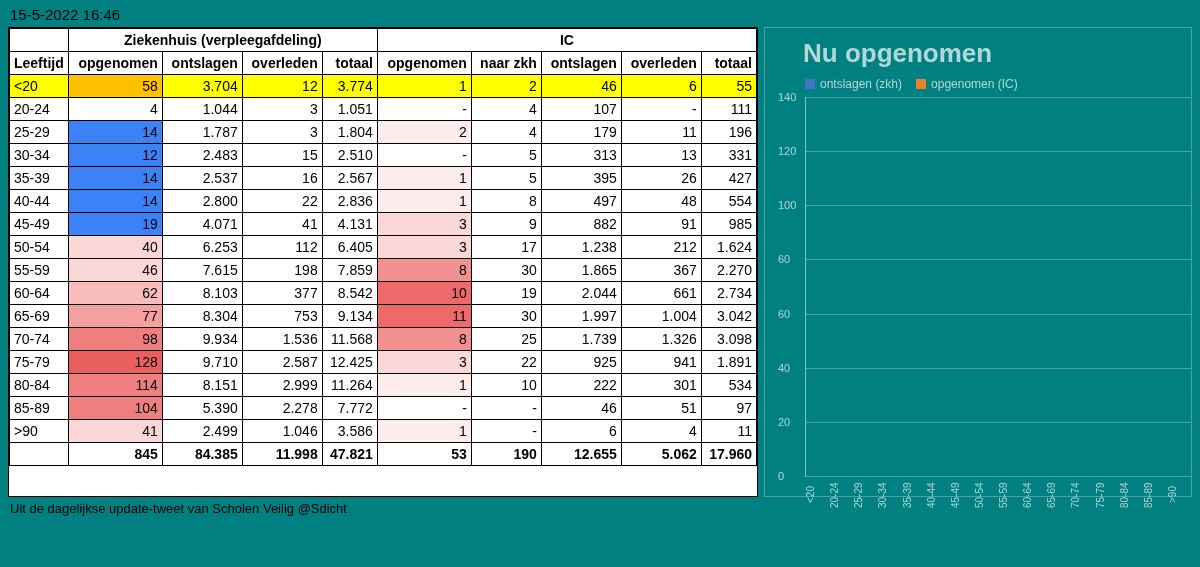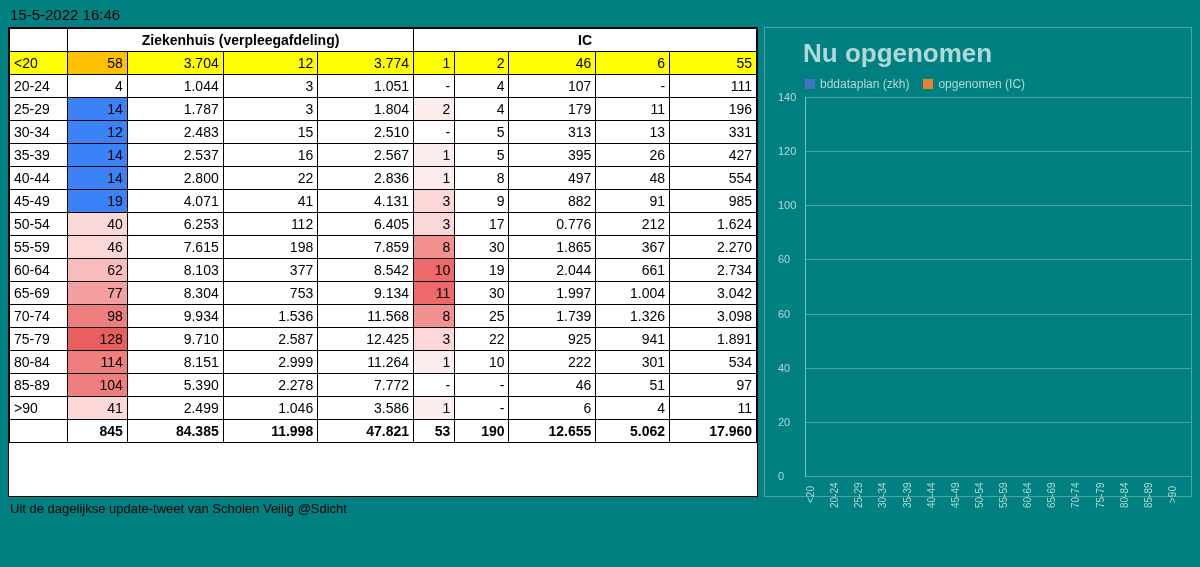--- a/index.html
+++ b/index.html
@@ -157,20 +157,32 @@
 
 <div class="main">
   <div class="table-wrap">
     <table>
       <thead>
         <tr class="group-header">
           <th class="col-age"></th>
           <th colspan="4">Ziekenhuis (verpleegafdeling)</th>
           <th colspan="5">IC</th>
         </tr>
+        <tr>
+          <th class="col-age">Leeftijd</th>
+          <th>opgenomen</th>
+          <th>ontslagen</th>
+          <th>overleden</th>
+          <th>totaal</th>
+          <th>opgenomen</th>
+          <th>naar zkh</th>
+          <th>ontslagen</th>
+          <th>overleden</th>
+          <th>totaal</th>
+        </tr>
       </thead>
       <tbody id="tbody">
           <tr class="highlight">
             <td class="age">&lt;20</td>
             <td class="opgenomen-zkh h0">58</td>
             <td>3.704</td>
             <td>12</td>
             <td>3.774</td>
             <td class="opgenomen-ic ic0">1</td>
             <td>2</td>
@@ -251,21 +263,21 @@
             <td>985</td>
           </tr>
           <tr>
             <td class="age">50-54</td>
             <td class="opgenomen-zkh h2">40</td>
             <td>6.253</td>
             <td>112</td>
             <td>6.405</td>
             <td class="opgenomen-ic ic2">3</td>
             <td>17</td>
-            <td>0.776</td>
+            <td>1.238</td>
             <td>212</td>
             <td>1.624</td>
           </tr>
           <tr>
             <td class="age">55-59</td>
             <td class="opgenomen-zkh h2">46</td>
             <td>7.615</td>
             <td>198</td>
             <td>7.859</td>
             <td class="opgenomen-ic ic4">8</td>
@@ -372,21 +384,21 @@
           </tr>
         </tbody>
     </table>
   </div>
 
   <div class="chart-wrap">
     <div class="chart-title">Nu opgenomen</div>
     <div class="legend">
       <span>
           <i class="sw blue"></i>
-          <span>bddataplan (zkh)</span>
+          <span>ontslagen (zkh)</span>
         </span>
       <span>
           <i class="sw orange"></i>
           <span>opgenomen (IC)</span>
         </span>
     </div>
     <div class="plot" id="plot">
         <div class="grid" style="top: 100%;"></div>
         <div class="ytick" style="bottom: 0%;">0</div>
         <div class="grid" style="top: 85.7143%;"></div>

